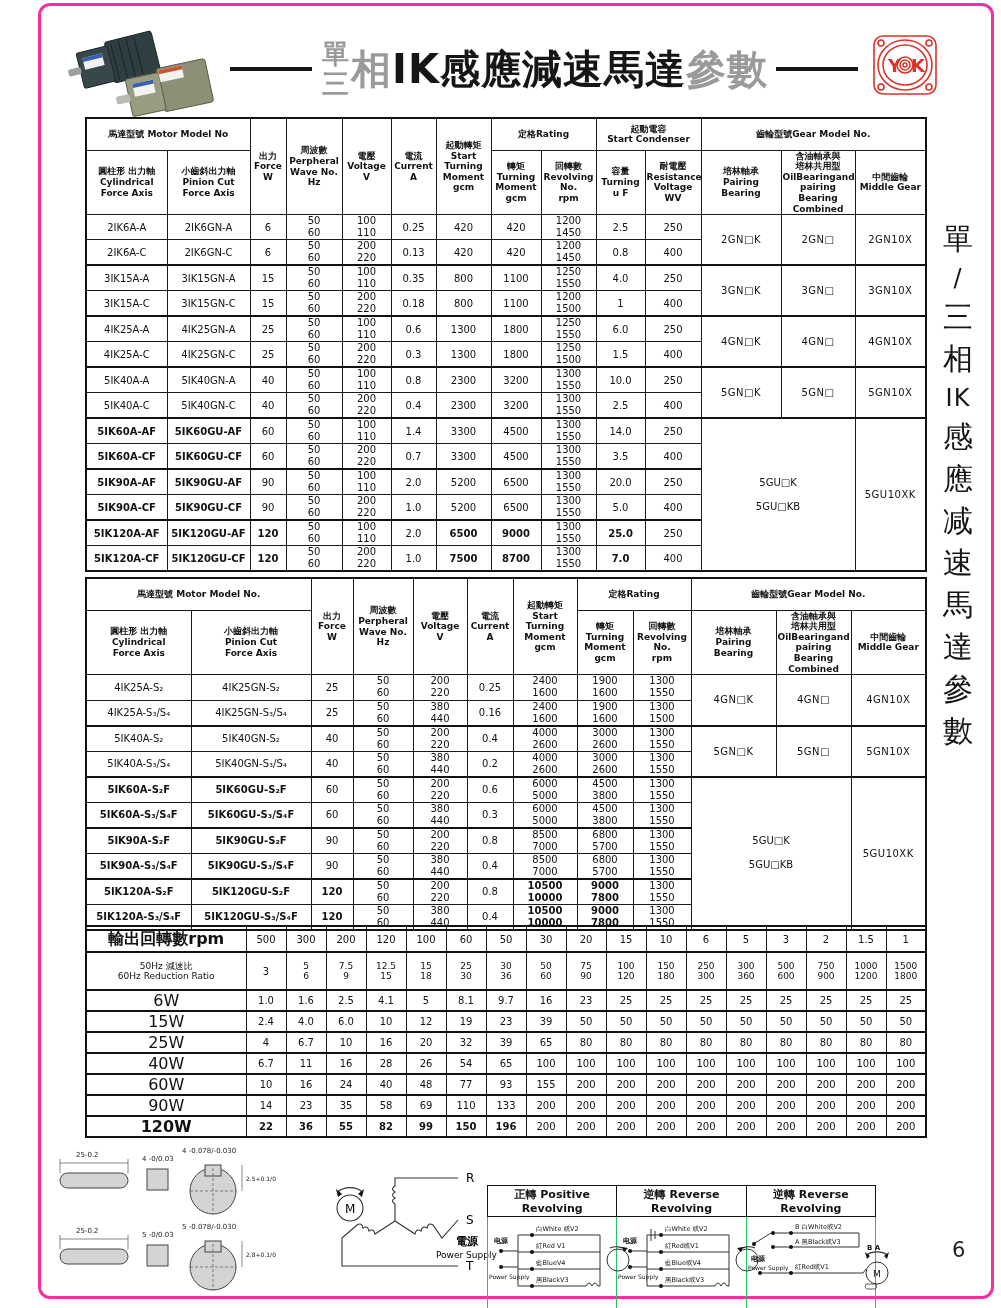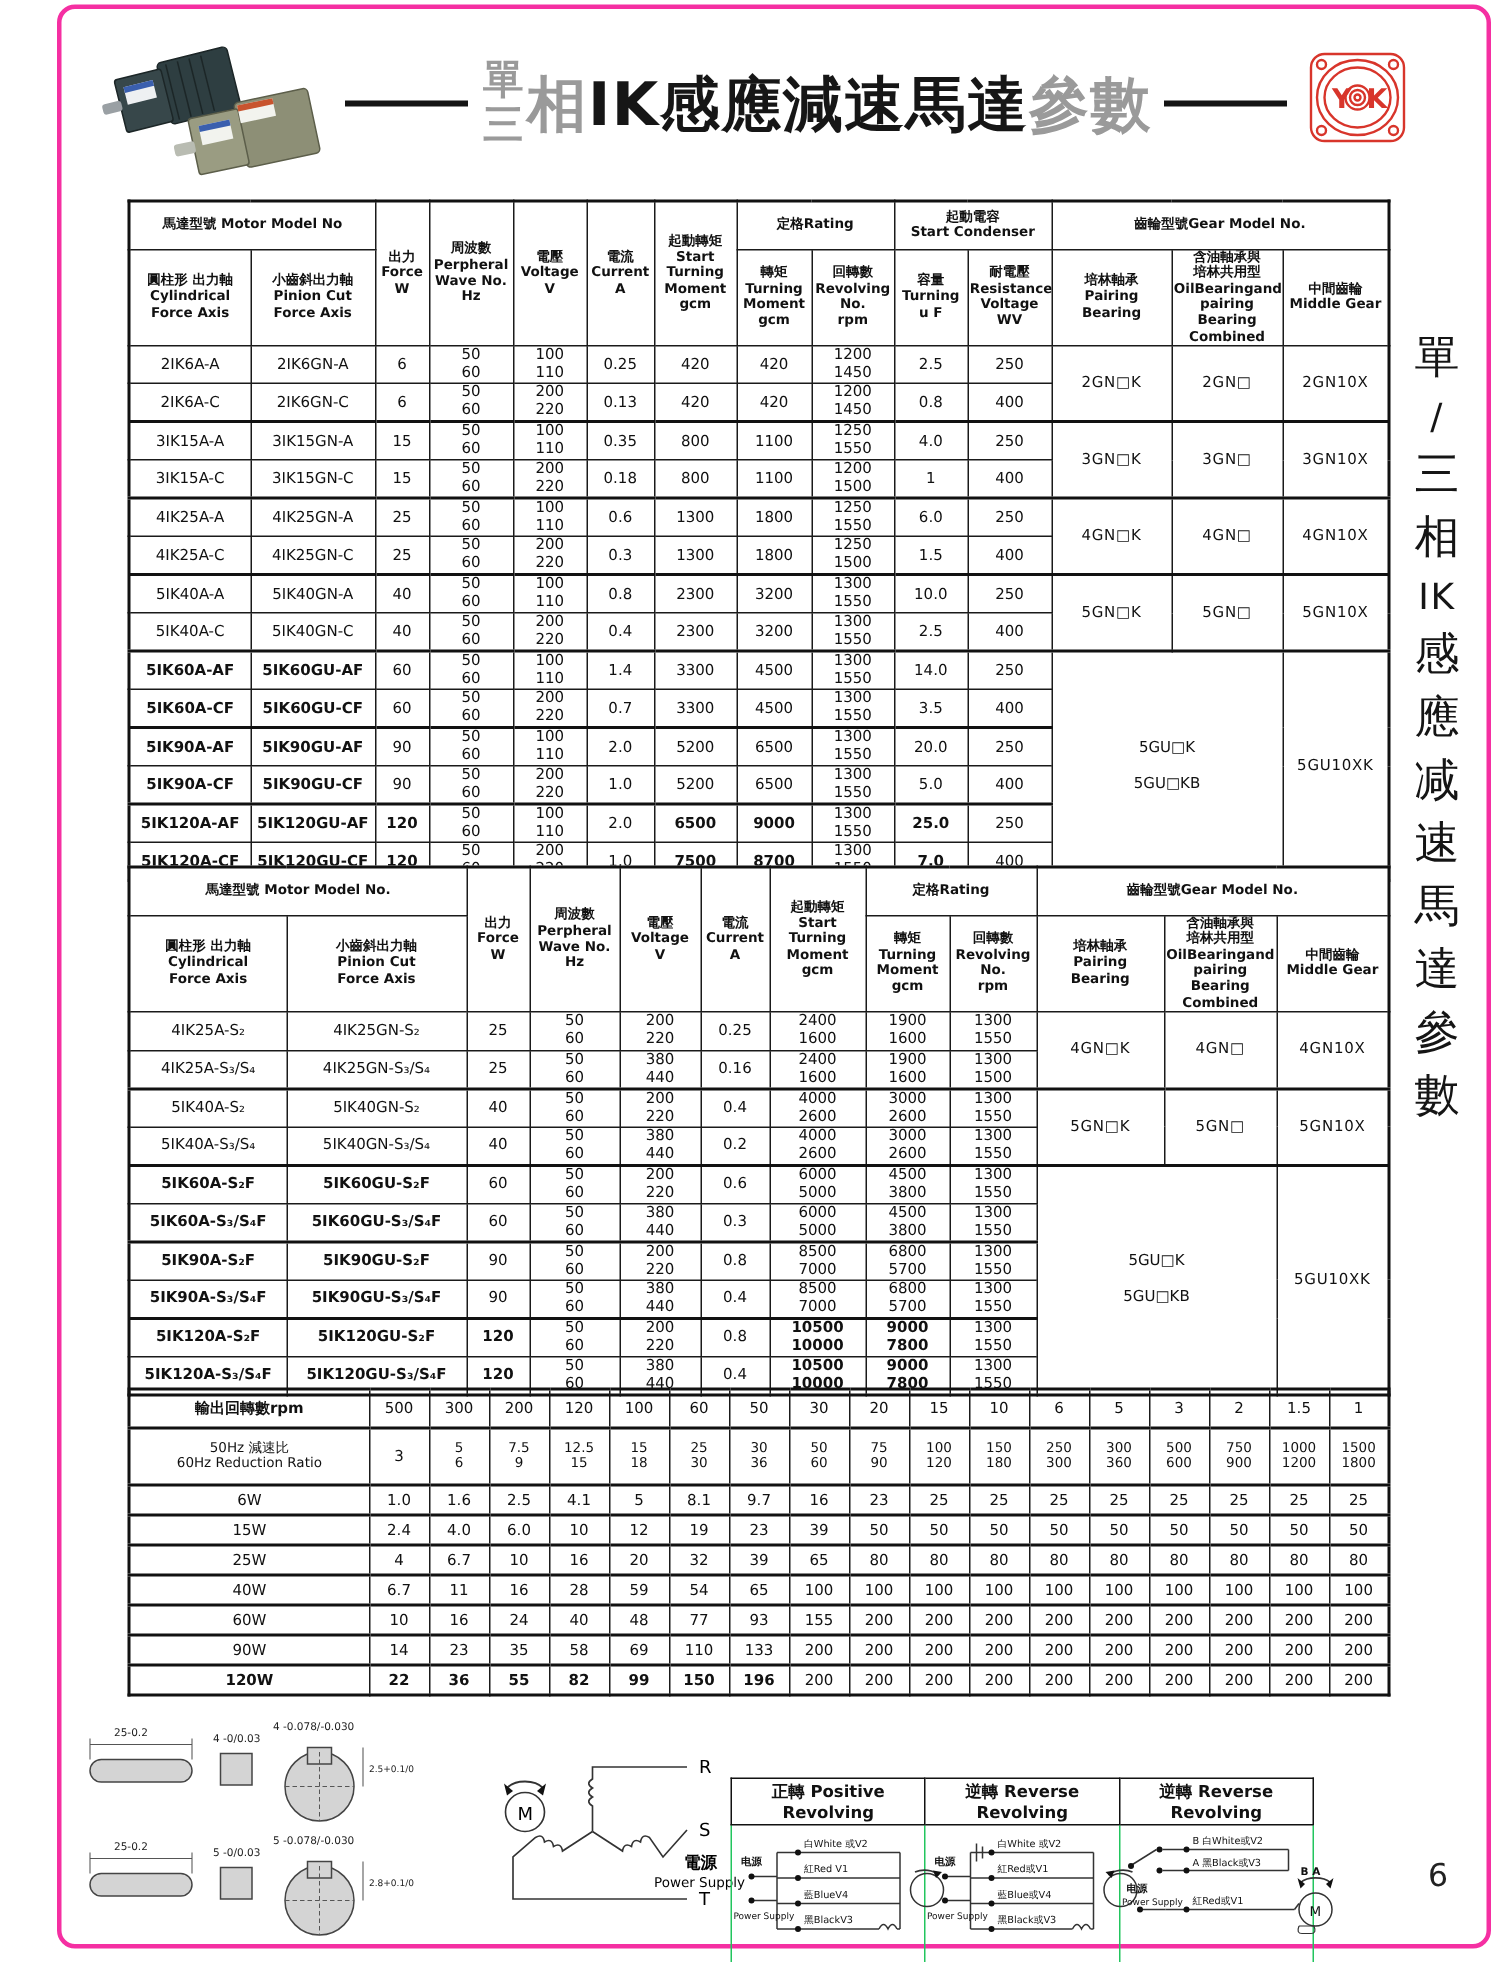--- a/index.html
+++ b/index.html
@@ -24,34 +24,34 @@
   table.spec th,table.spec td{border:1px solid #1a1a1a;text-align:center;vertical-align:middle;
              padding:0 1px;overflow:hidden;}
   table.spec th{font-size:9px;font-weight:bold;line-height:1.18;white-space:pre-line;}
   table.spec td{font-size:10px;}
   td.two{font-size:9px;line-height:1.2;white-space:pre-line;}
   td.lg{font-size:12.5px;}
   td.b,.b{font-weight:bold;}
   tr.grp td{border-top:2px solid #111;}
   td.combined{text-align:left;padding-left:10px;white-space:pre-line;line-height:2.4;font-size:10px;}
   td.gearv{font-size:10px;letter-spacing:.5px;}
-  #t1{left:85px;top:133px;width:840px;padding-left:48px;}
+  #t1{left:85px;top:117px;width:840px;padding-left:48px;}
   #t2{left:85px;top:577px;width:840px;}
   #t1 tbody tr{height:25px;} #t2 tbody tr{height:25.5px;}
   #t1 thead tr:first-child{height:32px;} #t1 thead tr:last-child{height:46px;}
   #t2 thead tr:first-child{height:32px;margin-top:32px;} #t2 thead tr:last-child{height:44px;}
 
   
   #t3{position:absolute;left:85px;top:925px;width:840px;border-collapse:collapse;
       table-layout:fixed;border:2px solid #111;}
   #t3 td{border:1px solid #1a1a1a;border-top:2px solid #111;text-align:center;
          vertical-align:middle;font-size:10px;padding:0;}
   #t3 tr{height:20px;}
   #t3 tr.rpmrow{height:26px;} #t3 tr.ratrow{height:38px;}
-  #t3 td.lbl{font-size:10px;}
+  #t3 td.lbl{font-size:16px;}
   #t3 td.two{font-size:9px;line-height:1.15;white-space:pre-line;}
 
   
   .diag{position:absolute;}
   .wtable{position:absolute;left:487px;top:1185px;width:389px;border-collapse:collapse;
           border:1px solid #111;table-layout:fixed;}
   .wtable th{border:1px solid #111;font-size:11px;font-weight:bold;height:22px;
              text-align:center;background:#fff;}
   .wtable td{border:1px solid #22c55e;height:90px;padding:0;vertical-align:top;}
   svg text{font-family:"DejaVu Sans","Liberation Sans",sans-serif;}
@@ -817,21 +817,21 @@
           <td>80</td>
           <td>80</td>
           <td>80</td>
         </tr>
         <tr>
           <td class="lbl">40W</td>
           <td>6.7</td>
           <td>11</td>
           <td>16</td>
           <td>28</td>
-          <td>59</td>
+          <td>26</td>
           <td>54</td>
           <td>65</td>
           <td>100</td>
           <td>100</td>
           <td>100</td>
           <td>100</td>
           <td>100</td>
           <td>100</td>
           <td>100</td>
           <td>100</td>

